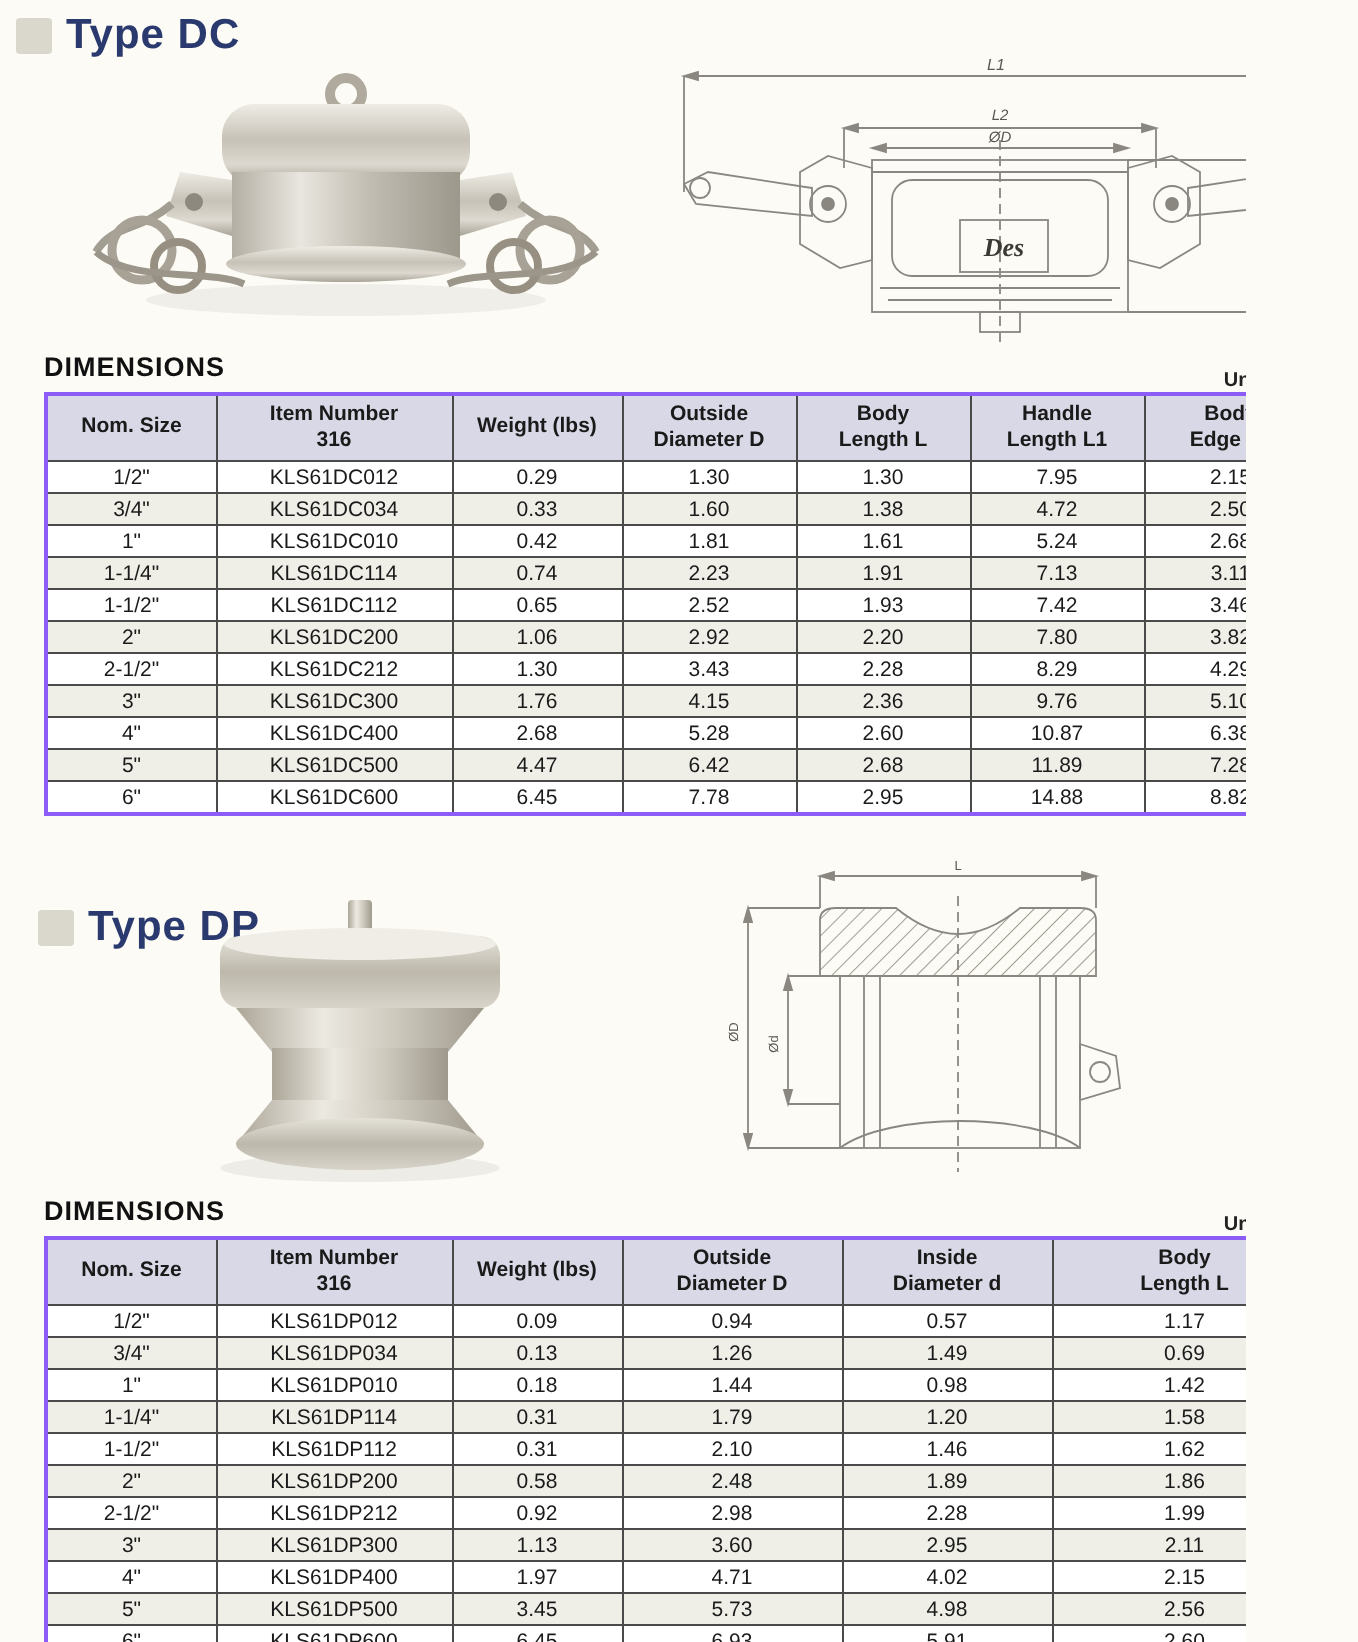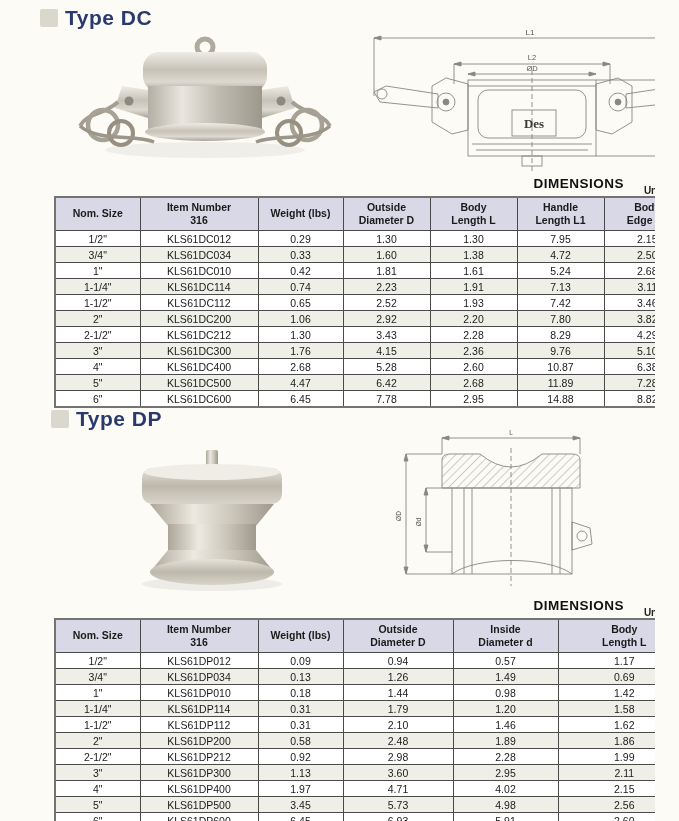--- a/index.html
+++ b/index.html
@@ -7,21 +7,20 @@
     font-family:"Liberation Sans", sans-serif;
     background:#fcfbf5;
     color:#1c1c1c;
   }
   .page{
     position:relative;
     width:623px;
     height:821px;
     background:#fcfbf5;
     overflow:hidden;
-    margin-left:32px;
   }
   
   .sec-header{
     position:absolute;
     left:8px;
     display:flex;
     align-items:center;
     gap:7px;
   }
   .bullet{
@@ -43,41 +42,41 @@
   
   .caption-row{
     position:absolute;
     left:22px;
     width:636px;
     height:20px;
   }
   .dim-title{
     position:absolute;
     left:0; width:570px;
-    text-align:right;
+    text-align:left;
     top:0;
     font-size:13.5px;
     font-weight:bold;
     color:#111;
     letter-spacing:0.5px;
   }
   .unit-label{
     position:absolute;
     right:0; bottom:0;
     font-size:10px;
     font-weight:bold;
     color:#222;
   }
   
   table.dims{
     position:absolute;
     left:22px;
     width:636px;
     border-collapse:collapse;
-    border:2px solid #737373;
+    border:2px solid #8b5cf6;
     table-layout:fixed;
     font-size:10.5px;
   }
   table.dims th{
     background:#d8d8e6;
     border:1px solid #4a4a4a;
     height:30px;
     font-size:10.5px;
     font-weight:bold;
     line-height:1.25;
@@ -94,23 +93,23 @@
     vertical-align:middle;
     background:#ffffff;
     color:#1a1a1a;
   }
   table.dims tr.alt td{background:#efefe8;}
   #table-dc{top:196px;}
   #table-dp{top:618px;}
   #caption-dc{top:176px;}
   #caption-dp{top:598px;}
   #header-dc{top:6px;}
-  #header-dp{top:407px;padding-left:11px;}
+  #header-dp{top:452px;padding-left:11px;}
   #photo-dc{left:26px;top:30px;}
-  #drawing-dc{left:322px;top:26px;}
+  #drawing-dc{left:322px;top:26px;font-style:italic;}
   #photo-dp{left:82px;top:444px;}
   #drawing-dp{left:352px;top:424px;}
 </style>
 </head>
 <body>
 
 <div class="page">
 
   <div class="sec-header" id="header-dc">
     <span class="bullet"></span>

